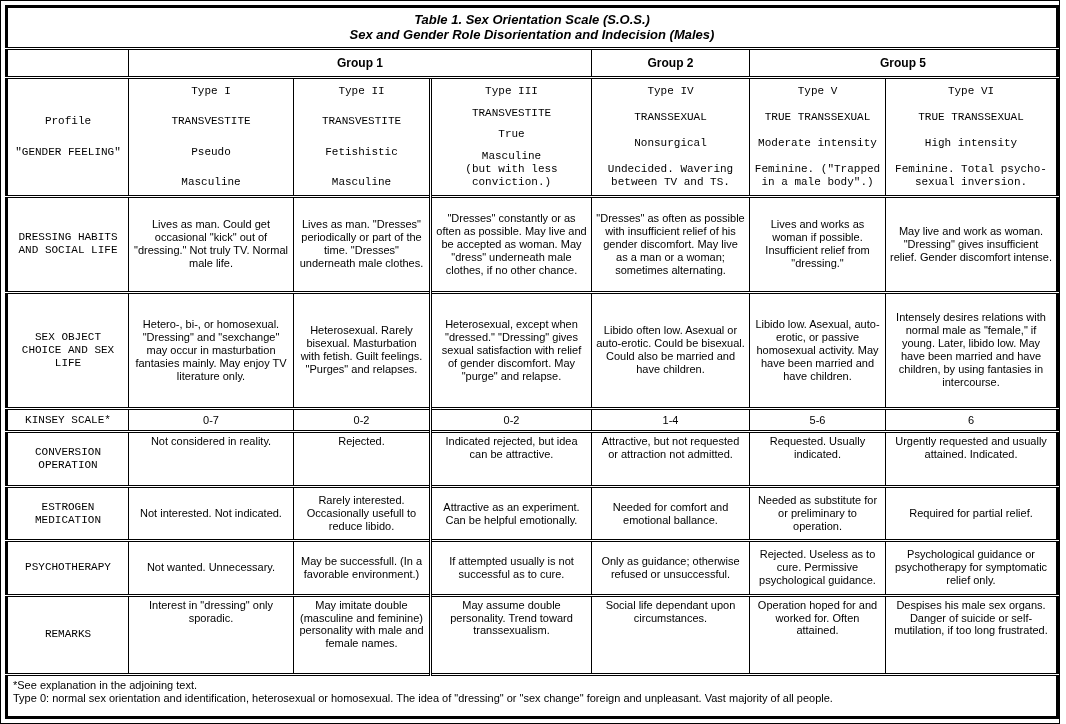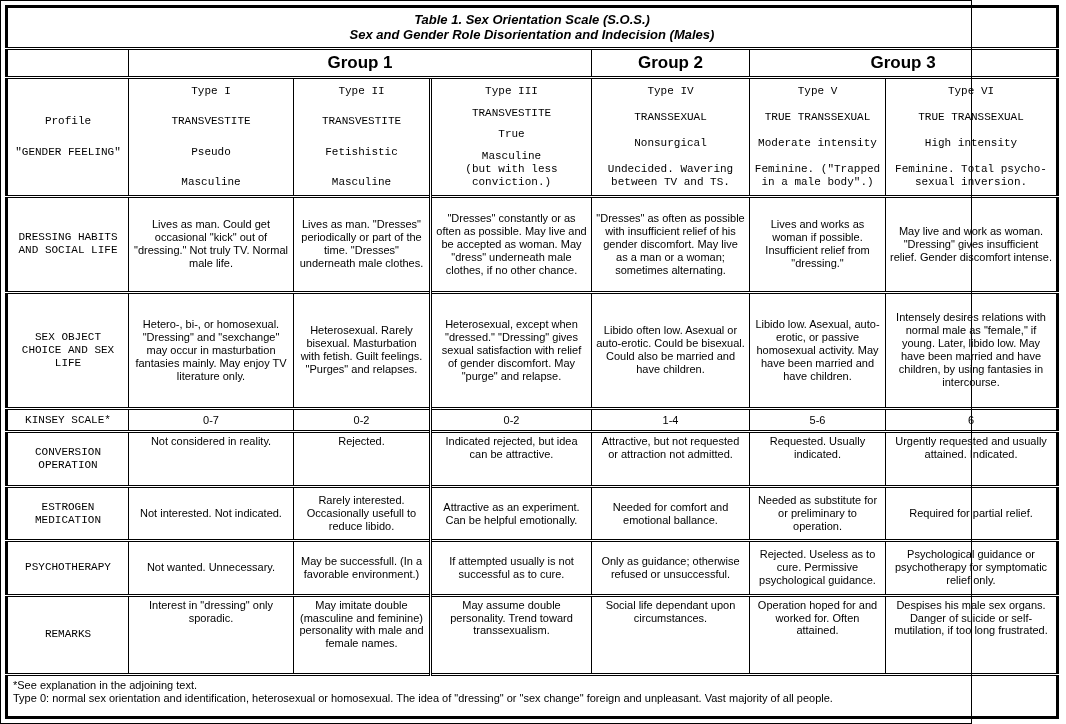--- a/index.html
+++ b/index.html
@@ -3,21 +3,21 @@
 <meta charset="utf-8">
 <style>
   * { box-sizing: border-box; margin: 0; padding: 0; }
   html, body { background: #fff; }
   body {
     font-family: "Liberation Sans", sans-serif;
     color: #000;
     width: 1066px;
   }
   .page {
-    width: 972px;
+    width: 1060px;
     height: 724px;
     border: 1px solid #000;
     padding: 4px;
     background: #fff;
   }
   table.sos {
     width: 100%;
     height: 100%;
     border-collapse: collapse;
     table-layout: fixed;
@@ -34,21 +34,21 @@
   }
   tr.sep td { border-top: 3px double #000; }
   td.dbl-left { border-left: 3px double #000; text-align: center; }
   .title-cell {
     font-size: 13px;
     font-weight: bold;
     font-style: italic;
     border-bottom: 3px double #000;
     padding: 4px 2px;
   }
-  .group-cell { font-weight: bold; font-size: 17px; }
+  .group-cell { font-weight: bold; font-size: 12px; }
   .rowlabel { text-transform: none; font-family: Liberation Mono, monospace; }
   .stack {
     display: flex;
     flex-direction: column;
     justify-content: space-between;
     min-height: 108px;
     padding: 2px 0;
     font-family: Liberation Mono, monospace;
   }
   .stack > div { min-height: 13px; }
@@ -92,21 +92,21 @@
       <td colspan="7" class="title-cell">
         <div>Table 1. Sex Orientation Scale (S.O.S.)</div>
         <div>Sex and Gender Role Disorientation and Indecision (Males)</div>
       </td>
     </tr>
 
     <tr class="r-group">
       <td></td>
       <td colspan="3" class="group-cell">Group 1</td>
       <td class="group-cell">Group 2</td>
-      <td colspan="2" class="group-cell">Group 3</td>
+      <td colspan="2" class="group-cell">Group 5</td>
     </tr>
 
     <tr class="r-profile sep">
       <td>
         <div class="stack">
           <div></div>
           <div>Profile</div>
           <div>"GENDER FEELING"</div>
           <div></div>
         </div>

